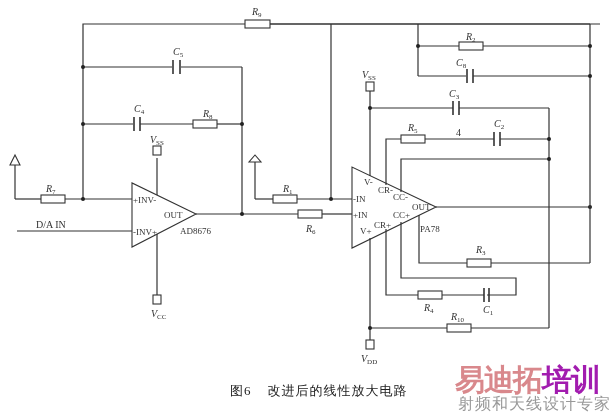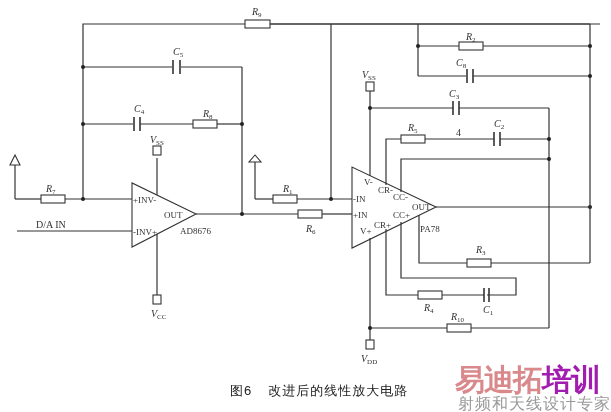--- a/index.html
+++ b/index.html
@@ -6,21 +6,21 @@
   body { width: 611px; height: 412px; position: relative; overflow: hidden; font-family: "Liberation Serif", serif; }
   svg { position: absolute; left: 0; top: 0; }
   .w { stroke: #333; stroke-width: 1.2; fill: none; }
   .res { stroke: #333; stroke-width: 1.1; fill: #fff; }
   .cap { stroke: #333; stroke-width: 1.6; }
   .dot { fill: #222; }
   .lbl { font-family: "Liberation Serif", serif; font-size: 10px; fill: #333; font-style: italic; }
   .sub { font-size: 7px; font-style: normal; }
   .pin { font-family: "Liberation Serif", serif; font-size: 10px; fill: #333; }
   .pwr { fill: #fff; stroke: #333; stroke-width: 1.1; }
-  .caption { position: absolute; left: 230px; top: 382px; font-family: Liberation Sans, sans-serif; font-size: 13px; color: #222; letter-spacing: 1px; }
+  .caption { position: absolute; left: 230px; top: 382px; font-family: Liberation Serif, serif; font-size: 13px; color: #222; letter-spacing: 1px; }
   .caption .num { margin-right: 16px; }
   .wm1 { position: absolute; left: 455px; top: 360px; font-family: "DejaVu Sans", sans-serif; font-size: 30px; font-weight: bold; letter-spacing: -1px; }
   .wm1 .red { color: #d9888c; margin-top: 28px; }
   .wm1 .blue { color: #a21caf; }
   .wm2 { position: absolute; left: 458px; top: 394px; font-family: "DejaVu Sans", sans-serif; font-size: 16px; color: #999; letter-spacing: 1px; }
 </style>
 </head>
 <body>
 
 <svg width="611" height="412" viewBox="0 0 611 412">

